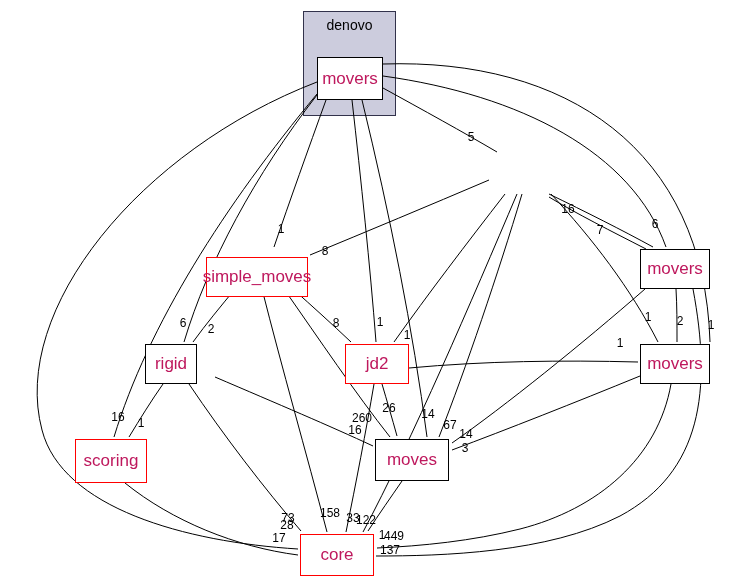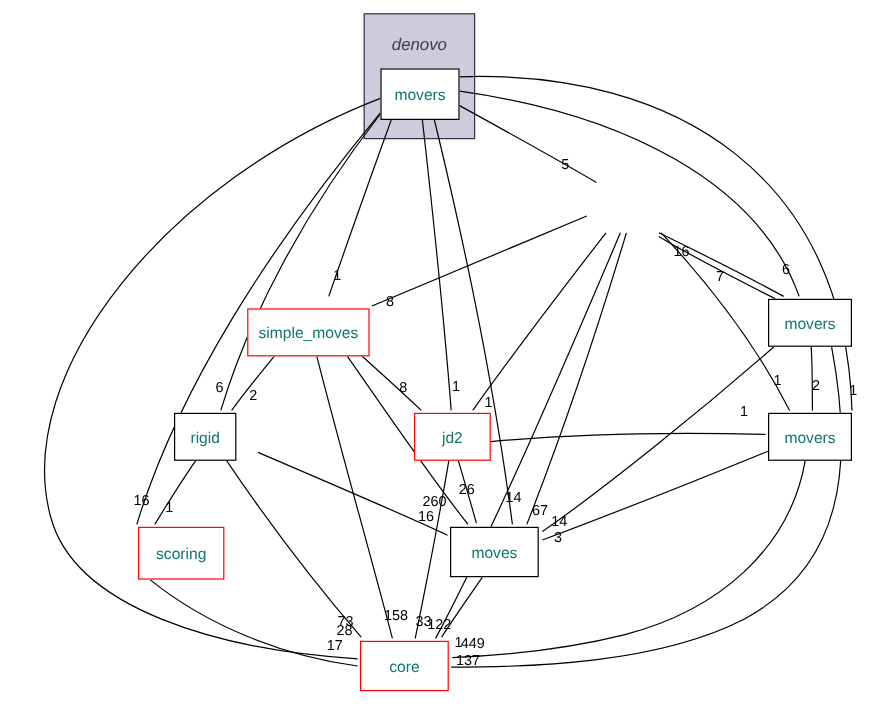--- a/index.html
+++ b/index.html
@@ -11,24 +11,23 @@
     overflow:hidden;
   }
   #cluster{
     position:absolute;
     border:1px solid #32324b;
     box-sizing:border-box;
     z-index:0;
   }
   #cluster .cluster-label{
     text-align:center;
-    padding-top:17px;
+    padding-top:5px;
     font-size:14px;
-    color:#404040;
-    font-style:italic;
+    color:#000000;
   }
   #edge-layer{
     position:absolute;left:0;top:0;z-index:1;
   }
   #edge-layer path{
     fill:none;
     stroke-width:1;
   }
   .edge-label{
     font-size:12px;
@@ -36,22 +35,22 @@
     dominant-baseline:central;
   }
   .node{
     position:absolute;
     background:#ffffff;
     border:1px solid #000;
     box-sizing:border-box;
     display:flex;
     align-items:center;
     justify-content:center;
-    font-size:13px;
-    color:#0f766e;
+    font-size:17px;
+    color:#be185d;
     z-index:2;
     cursor:pointer;
   }
 </style>
 </head>
 <body>
 
 <div id="canvas" style="background: rgb(255, 255, 255);">
   <div id="cluster" style="left: 303px; top: 11px; width: 93px; height: 105px; background: rgb(204, 204, 221); border-color: rgb(50, 50, 75);">
     <div class="cluster-label">denovo</div>
@@ -129,16 +128,16 @@
       <path d="M402,481 C391,497 379,514 368,531" stroke="#000000" marker-end="url(#arrowhead)"></path>
       <text x="394" y="536" text-anchor="middle" class="edge-label" fill="#000000">449</text>
     </svg>
 
 <div class="node" style="left: 317px; top: 57px; width: 66px; height: 43px; border-color: rgb(0, 0, 0); background: rgb(255, 255, 255);">movers</div>
     <div class="node" style="left: 640px; top: 249px; width: 70px; height: 40px; border-color: rgb(0, 0, 0); background: rgb(255, 255, 255);">movers</div>
     <div class="node" style="left: 206px; top: 257px; width: 102px; height: 40px; border-color: rgb(255, 0, 0); background: rgb(255, 255, 255);">simple_moves</div>
     <div class="node" style="left: 145px; top: 344px; width: 52px; height: 40px; border-color: rgb(0, 0, 0); background: rgb(255, 255, 255);">rigid</div>
     <div class="node" style="left: 345px; top: 344px; width: 64px; height: 40px; border-color: rgb(255, 0, 0); background: rgb(255, 255, 255); text-align: right;">jd2</div>
     <div class="node" style="left: 640px; top: 344px; width: 70px; height: 40px; border-color: rgb(0, 0, 0); background: rgb(255, 255, 255);">movers</div>
-    <div class="node" style="left: 75px; top: 439px; width: 72px; height: 44px; border-color: rgb(255, 0, 0); background: rgb(255, 255, 255); margin-left: 40px;">scoring</div>
+    <div class="node" style="left: 75px; top: 439px; width: 72px; height: 44px; border-color: rgb(255, 0, 0); background: rgb(255, 255, 255);">scoring</div>
     <div class="node" style="left: 300px; top: 534px; width: 74px; height: 42px; border-color: rgb(255, 0, 0); background: rgb(255, 255, 255);">core</div>
     <div class="node" style="left: 375px; top: 439px; width: 74px; height: 42px; border-color: rgb(0, 0, 0); background: rgb(255, 255, 255);">moves</div>
   </div>
 
 </body></html>

